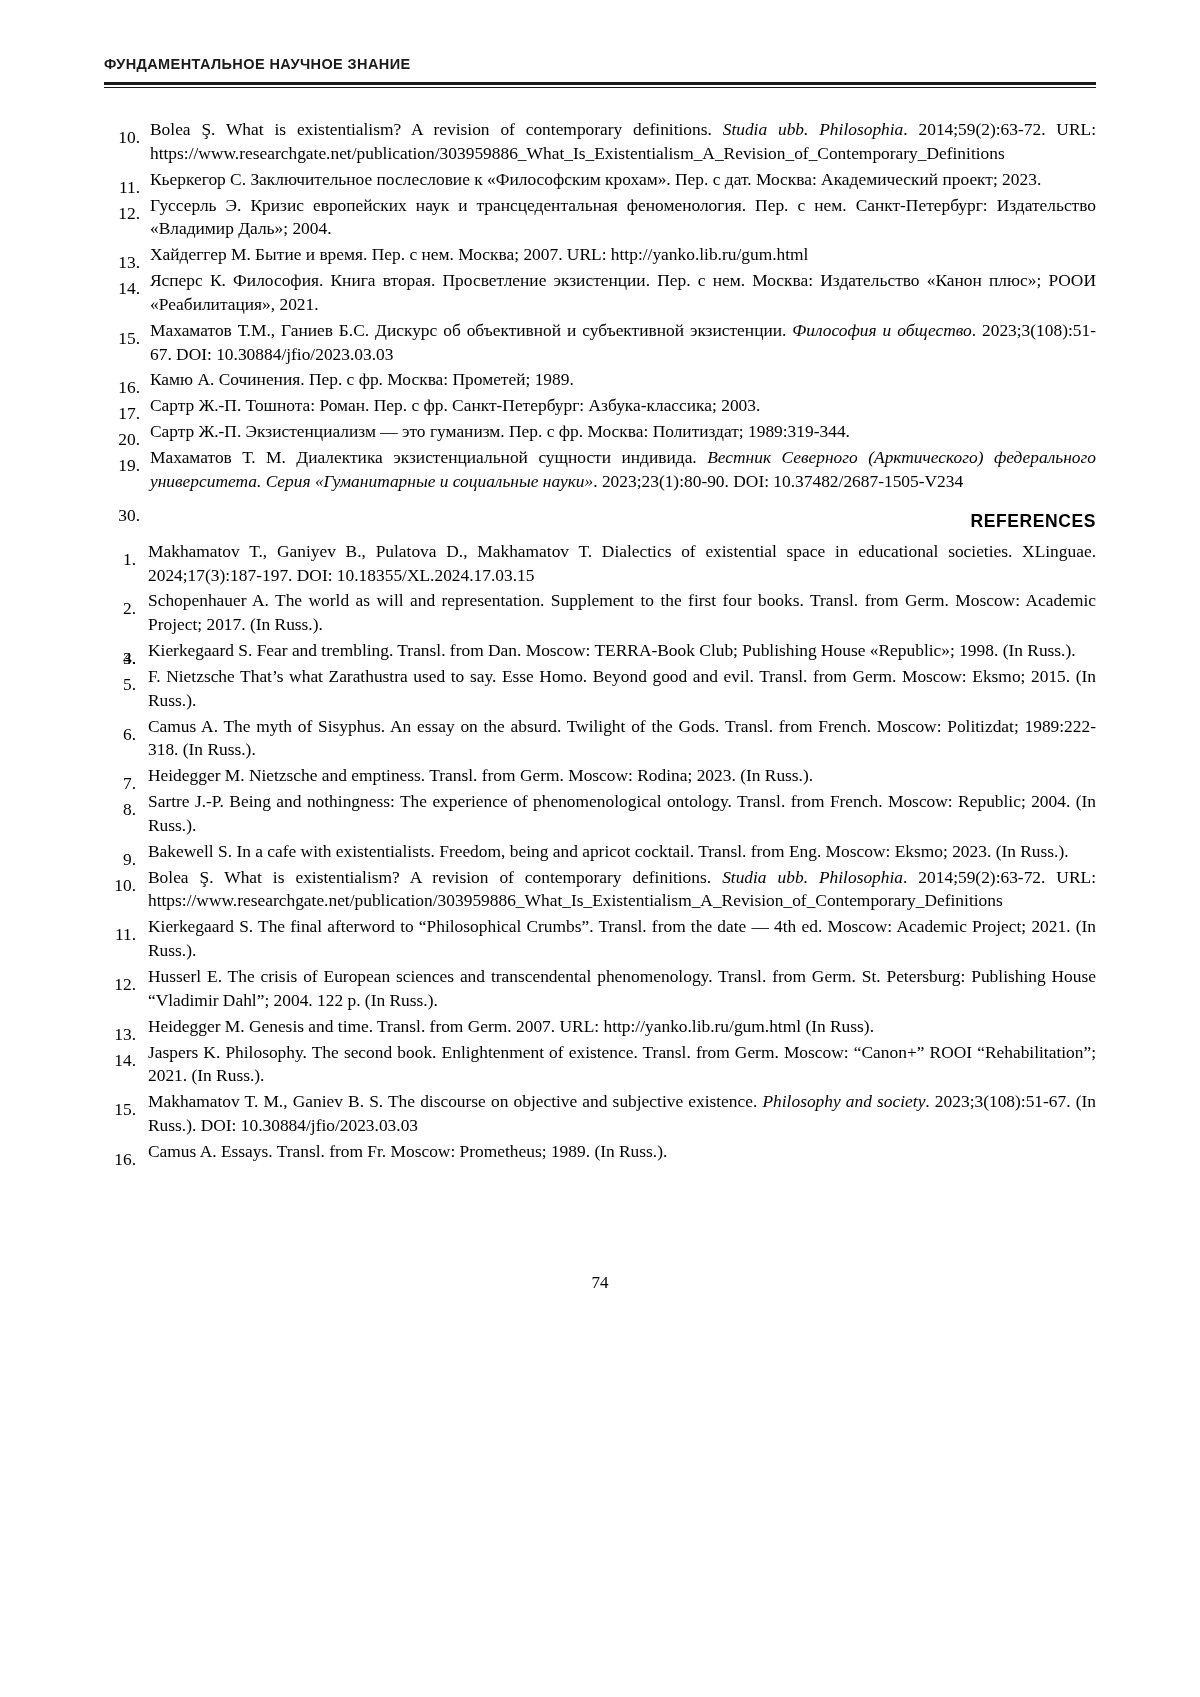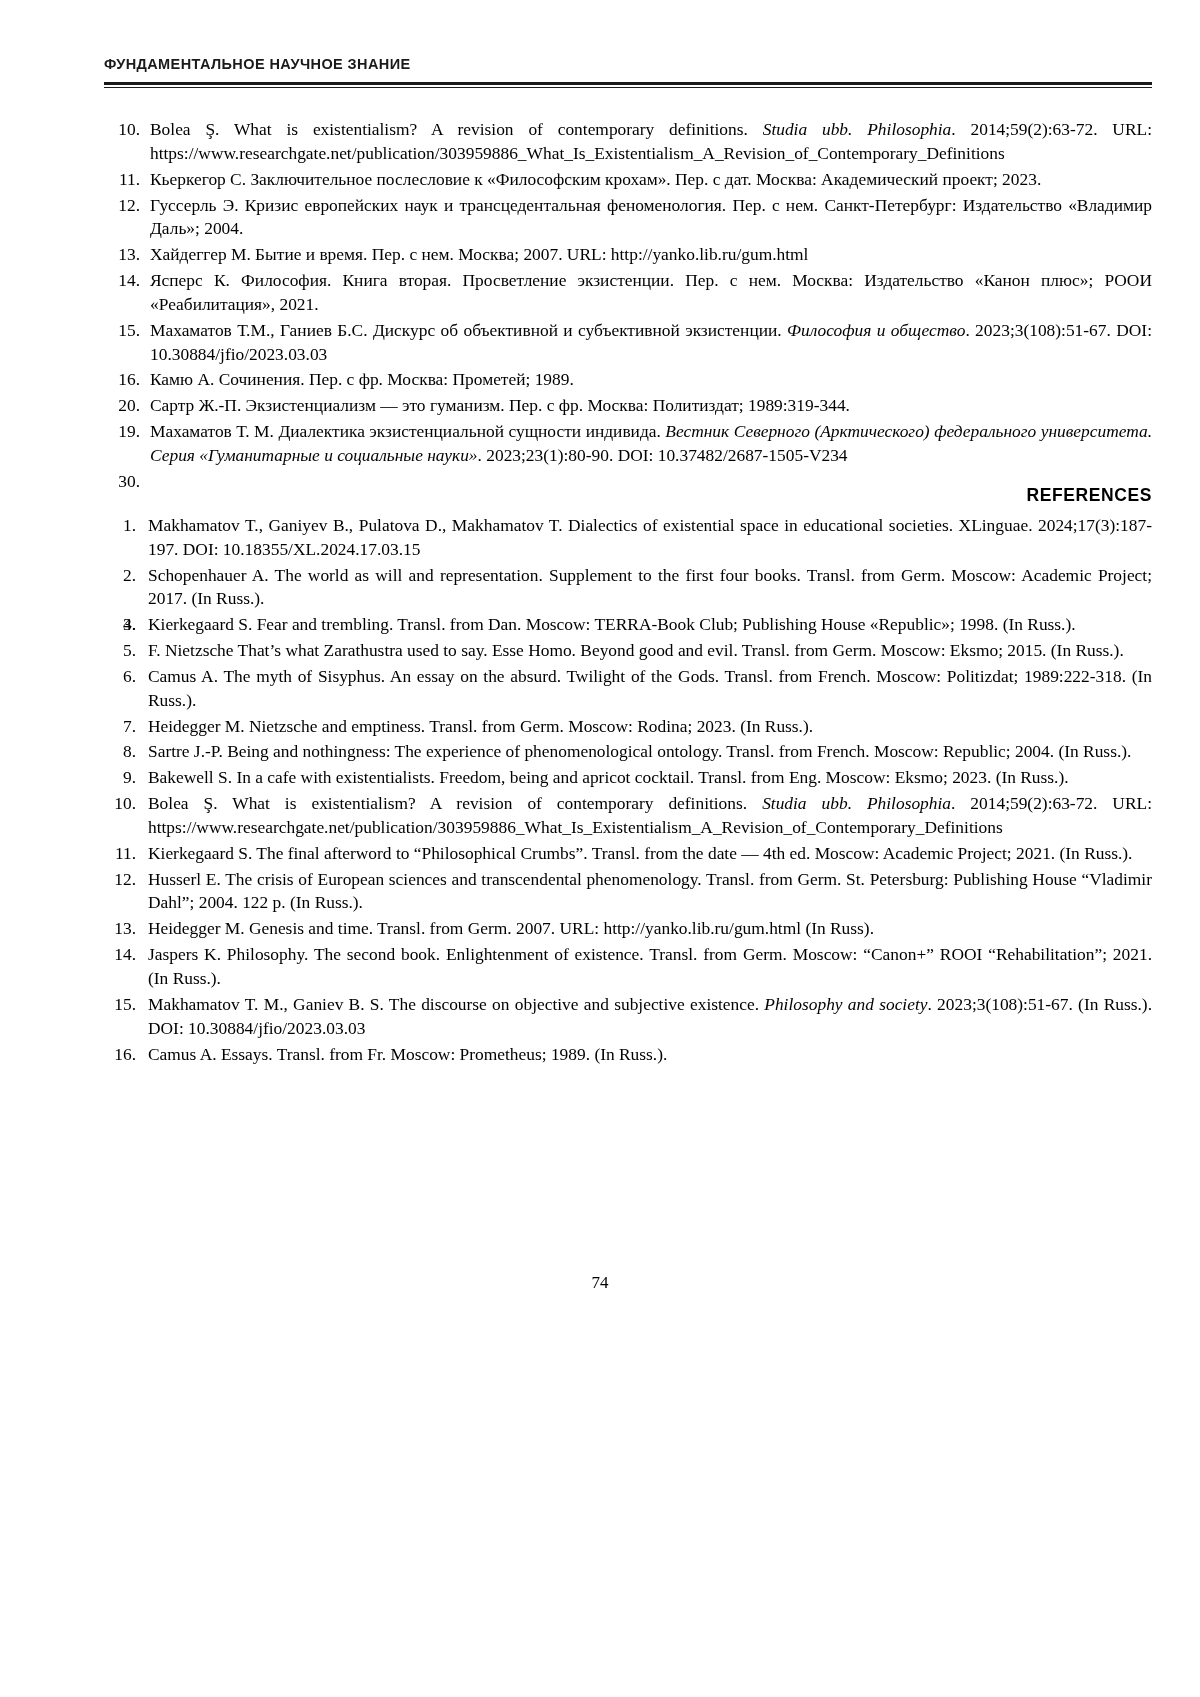--- a/index.html
+++ b/index.html
@@ -13,21 +13,21 @@
     font-family: "Liberation Serif", serif;
     color: #000000;
     position: relative;
   }
   .page {
     position: absolute;
     left: 0; top: 0;
     width: 1200px;
     height: 1337px;
     box-sizing: border-box;
-    padding: 56px 48px 0 104px;
+    padding: 56px 104px 0 104px;
   }
   .running-head {
     font-family: "Liberation Sans", sans-serif;
     font-weight: bold;
     font-size: 14.5px;
     letter-spacing: 0.4px;
     color: #1a1a1a;
     margin-bottom: 10px;
   }
   .rule-thick {
@@ -49,21 +49,21 @@
     position: relative;
     padding-left: 46px;
     margin-bottom: 2px;
     font-size: 17.4px;
     line-height: 1.37;
     text-align: justify;
   }
   ol.reflist li .num {
     position: absolute;
     left: 0;
-    top: 0;
+    top: 8px;
     width: 36px;
     text-align: right;
     font-size: 17.4px;
   }
   .section-title {
     text-align: right;
     font-family: "Liberation Sans", sans-serif;
     font-weight: bold;
     font-size: 17.5px;
     letter-spacing: 0.6px;
@@ -97,20 +97,21 @@
   <div class="content">
 
     <ol class="reflist" id="ru-list">
         <li><span class="num">10.</span><span>Bolea Ş. What is existentialism? A revision of contemporary definitions. <i>Studia ubb. Philosophia</i>. 2014;59(2):63-72. URL: https://www.researchgate.net/publication/303959886_What_Is_Existentialism_A_Revision_of_Contemporary_Definitions</span></li>
         <li><span class="num">11.</span><span>Кьеркегор С. Заключительное послесловие к «Философским крохам». Пер. с дат. Москва: Академический проект; 2023.</span></li>
         <li><span class="num">12.</span><span>Гуссерль Э. Кризис европейских наук и трансцедентальная феноменология. Пер. с нем. Санкт-Петербург: Издательство «Владимир Даль»; 2004.</span></li>
         <li><span class="num">13.</span><span>Хайдеггер М. Бытие и время. Пер. с нем. Москва; 2007. URL: http://yanko.lib.ru/gum.html</span></li>
         <li><span class="num">14.</span><span>Ясперс К. Философия. Книга вторая. Просветление экзистенции. Пер. с нем. Москва: Издательство «Канон плюс»; РООИ «Реабилитация», 2021.</span></li>
         <li><span class="num">15.</span><span>Махаматов Т.М., Ганиев Б.С. Дискурс об объективной и субъективной экзистенции. <i>Философия и общество</i>. 2023;3(108):51-67. DOI: 10.30884/jfio/2023.03.03</span></li>
         <li><span class="num">16.</span><span>Камю А. Сочинения. Пер. с фр. Москва: Прометей; 1989.</span></li>
+        <li><span class="num">17.</span><span>Сартр Ж.-П. Тошнота: Роман. Пер. с фр. Санкт-Петербург: Азбука-классика; 2003.</span></li>
         <li><span class="num">20.</span><span>Сартр Ж.-П. Экзистенциализм — это гуманизм. Пер. с фр. Москва: Политиздат; 1989:319-344.</span></li>
         <li><span class="num">19.</span><span>Махаматов Т. М. Диалектика экзистенциальной сущности индивида. <i>Вестник Северного (Арктического) федерального университета. Серия «Гуманитарные и социальные науки»</i>. 2023;23(1):80-90. DOI: 10.37482/2687-1505-V234</span></li>
         <li><span class="num">30.</span></li>
       </ol>
 
     <div class="section-title">REFERENCES</div>
 
     <ol class="reflist eng" id="en-list">
         <li><span class="num">1.</span><span>Makhamatov T., Ganiyev B., Pulatova D., Makhamatov T. Dialectics of existential space in educational societies. XLinguae. 2024;17(3):187-197. DOI: 10.18355/XL.2024.17.03.15</span></li>
         <li><span class="num">2.</span><span>Schopenhauer A. The world as will and representation. Supplement to the first four books. Transl. from Germ. Moscow: Academic Project; 2017. (In Russ.).</span></li>

